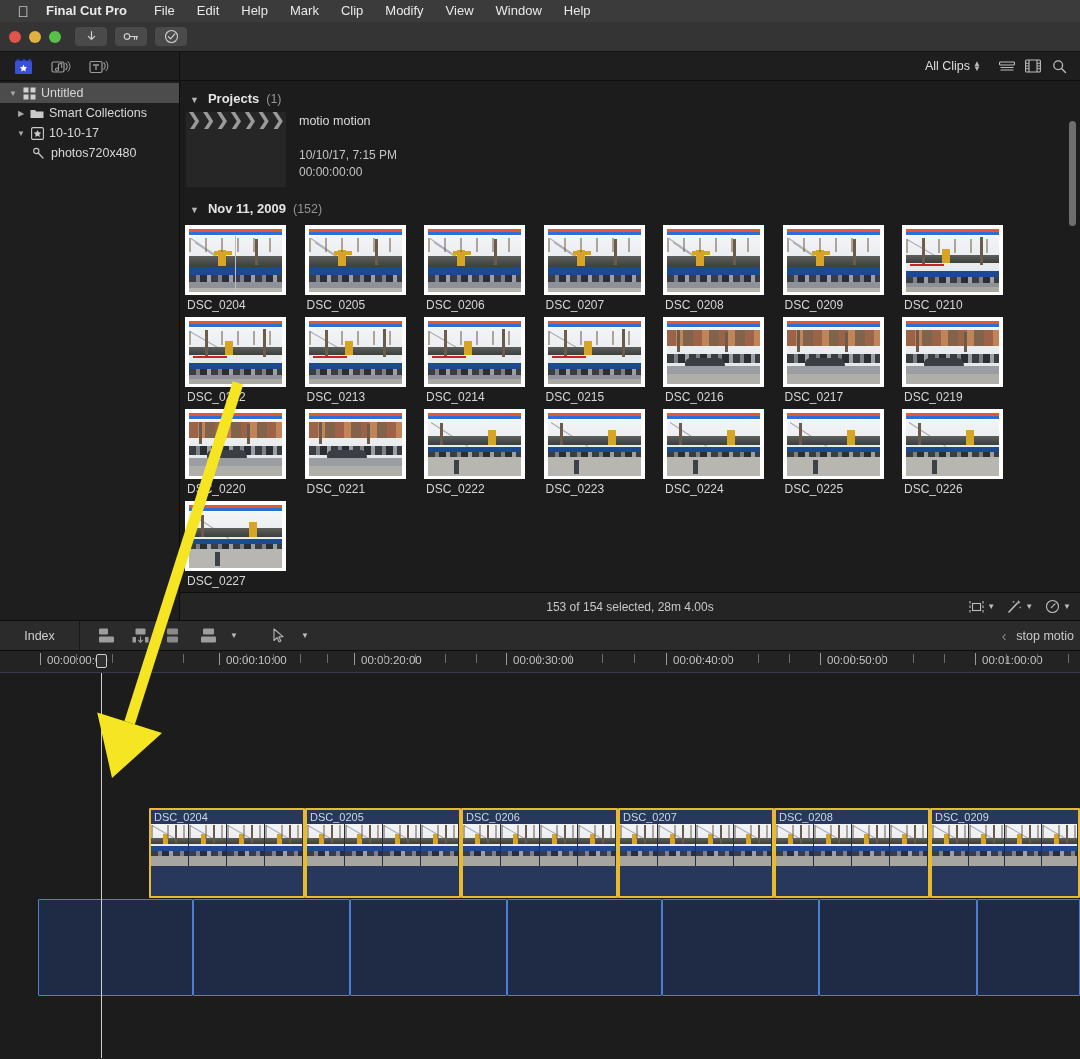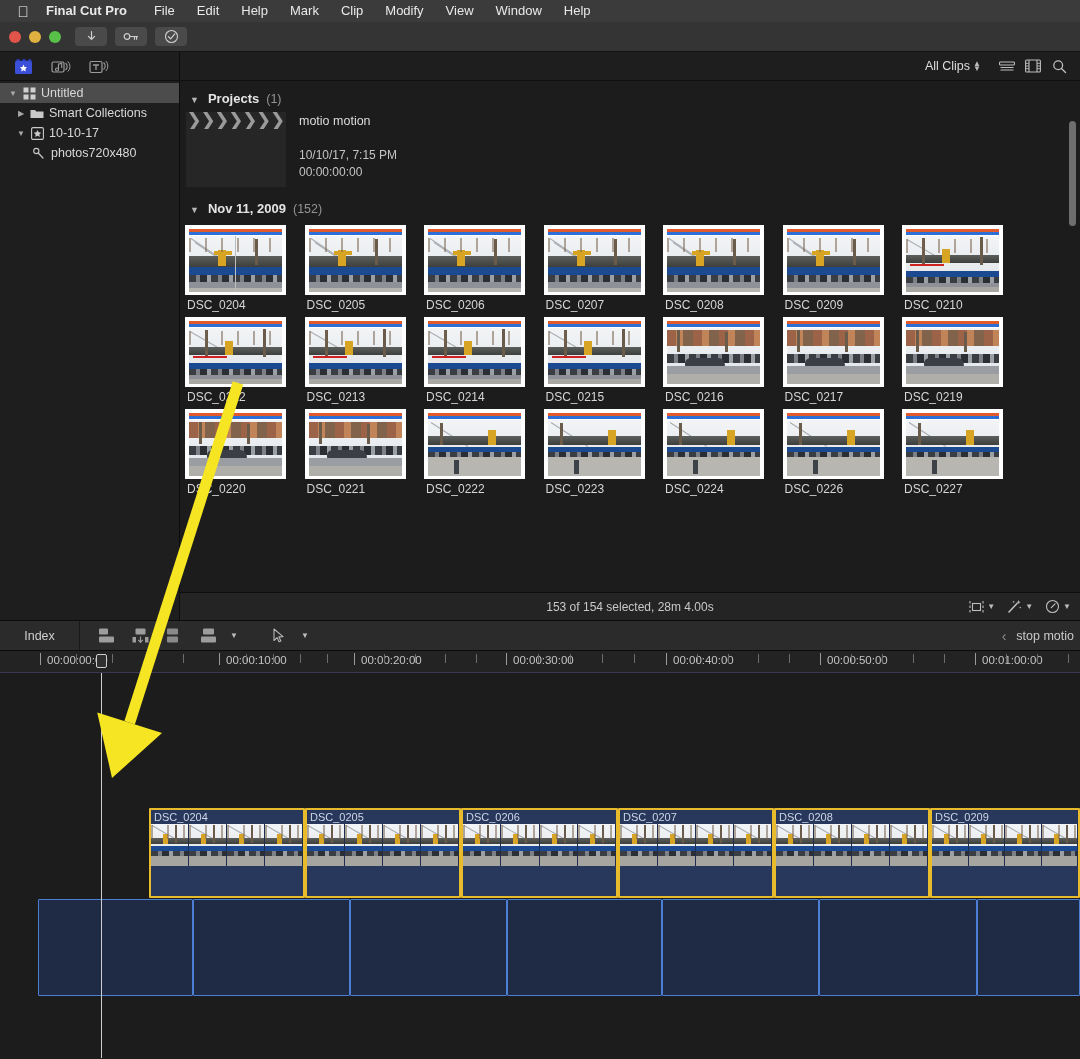--- a/index.html
+++ b/index.html
@@ -733,20 +733,39 @@
     <div class="sc-crane" style="left:60px;top:10px;height:15px"></div>
     <div class="sc-tree" style="left:12px;top:3px;height:22px;width:3px"></div>
     <div class="sc-fence" style="top:27px;height:5px"></div>
     <div class="sc-cars" style="top:32px;height:5px"></div>
     <div style="position:absolute;left:0;right:0;top:37px;bottom:0;background:#b8b6b0"></div>
     <div style="position:absolute;left:26px;top:40px;width:5px;height:14px;background:#3d4148"></div>
 
        </div>
      </div>
      <div class="clip-label">DSC_0224</div>
+            </div>
+            <div class="cell">
+              <div class="thumb-wrap selected">
+       <div class="bar-orange"></div>
+       <div class="bar-blue"></div>
+       <div class="thumb-img">
+                  <div class="sc-sky"></div>
+    <div class="sc-wire" style="top:2px;left:3px;width:44px;transform:rotate(33deg)"></div>
+    <div class="sc-steel" style="top:16px;height:9px"></div>
+    <div class="sc-crane" style="left:60px;top:10px;height:15px"></div>
+    <div class="sc-tree" style="left:12px;top:3px;height:22px;width:3px"></div>
+    <div class="sc-fence" style="top:27px;height:5px"></div>
+    <div class="sc-cars" style="top:32px;height:5px"></div>
+    <div style="position:absolute;left:0;right:0;top:37px;bottom:0;background:#b8b6b0"></div>
+    <div style="position:absolute;left:26px;top:40px;width:5px;height:14px;background:#3d4148"></div>
+
+       </div>
+     </div>
+     <div class="clip-label">DSC_0225</div>
             </div>
             <div class="cell">
               <div class="thumb-wrap selected">
        <div class="bar-orange"></div>
        <div class="bar-blue"></div>
        <div class="thumb-img">
                   <div class="sc-sky"></div>
     <div class="sc-wire" style="top:2px;left:3px;width:44px;transform:rotate(33deg)"></div>
     <div class="sc-steel" style="top:16px;height:9px"></div>
     <div class="sc-crane" style="left:60px;top:10px;height:15px"></div>

